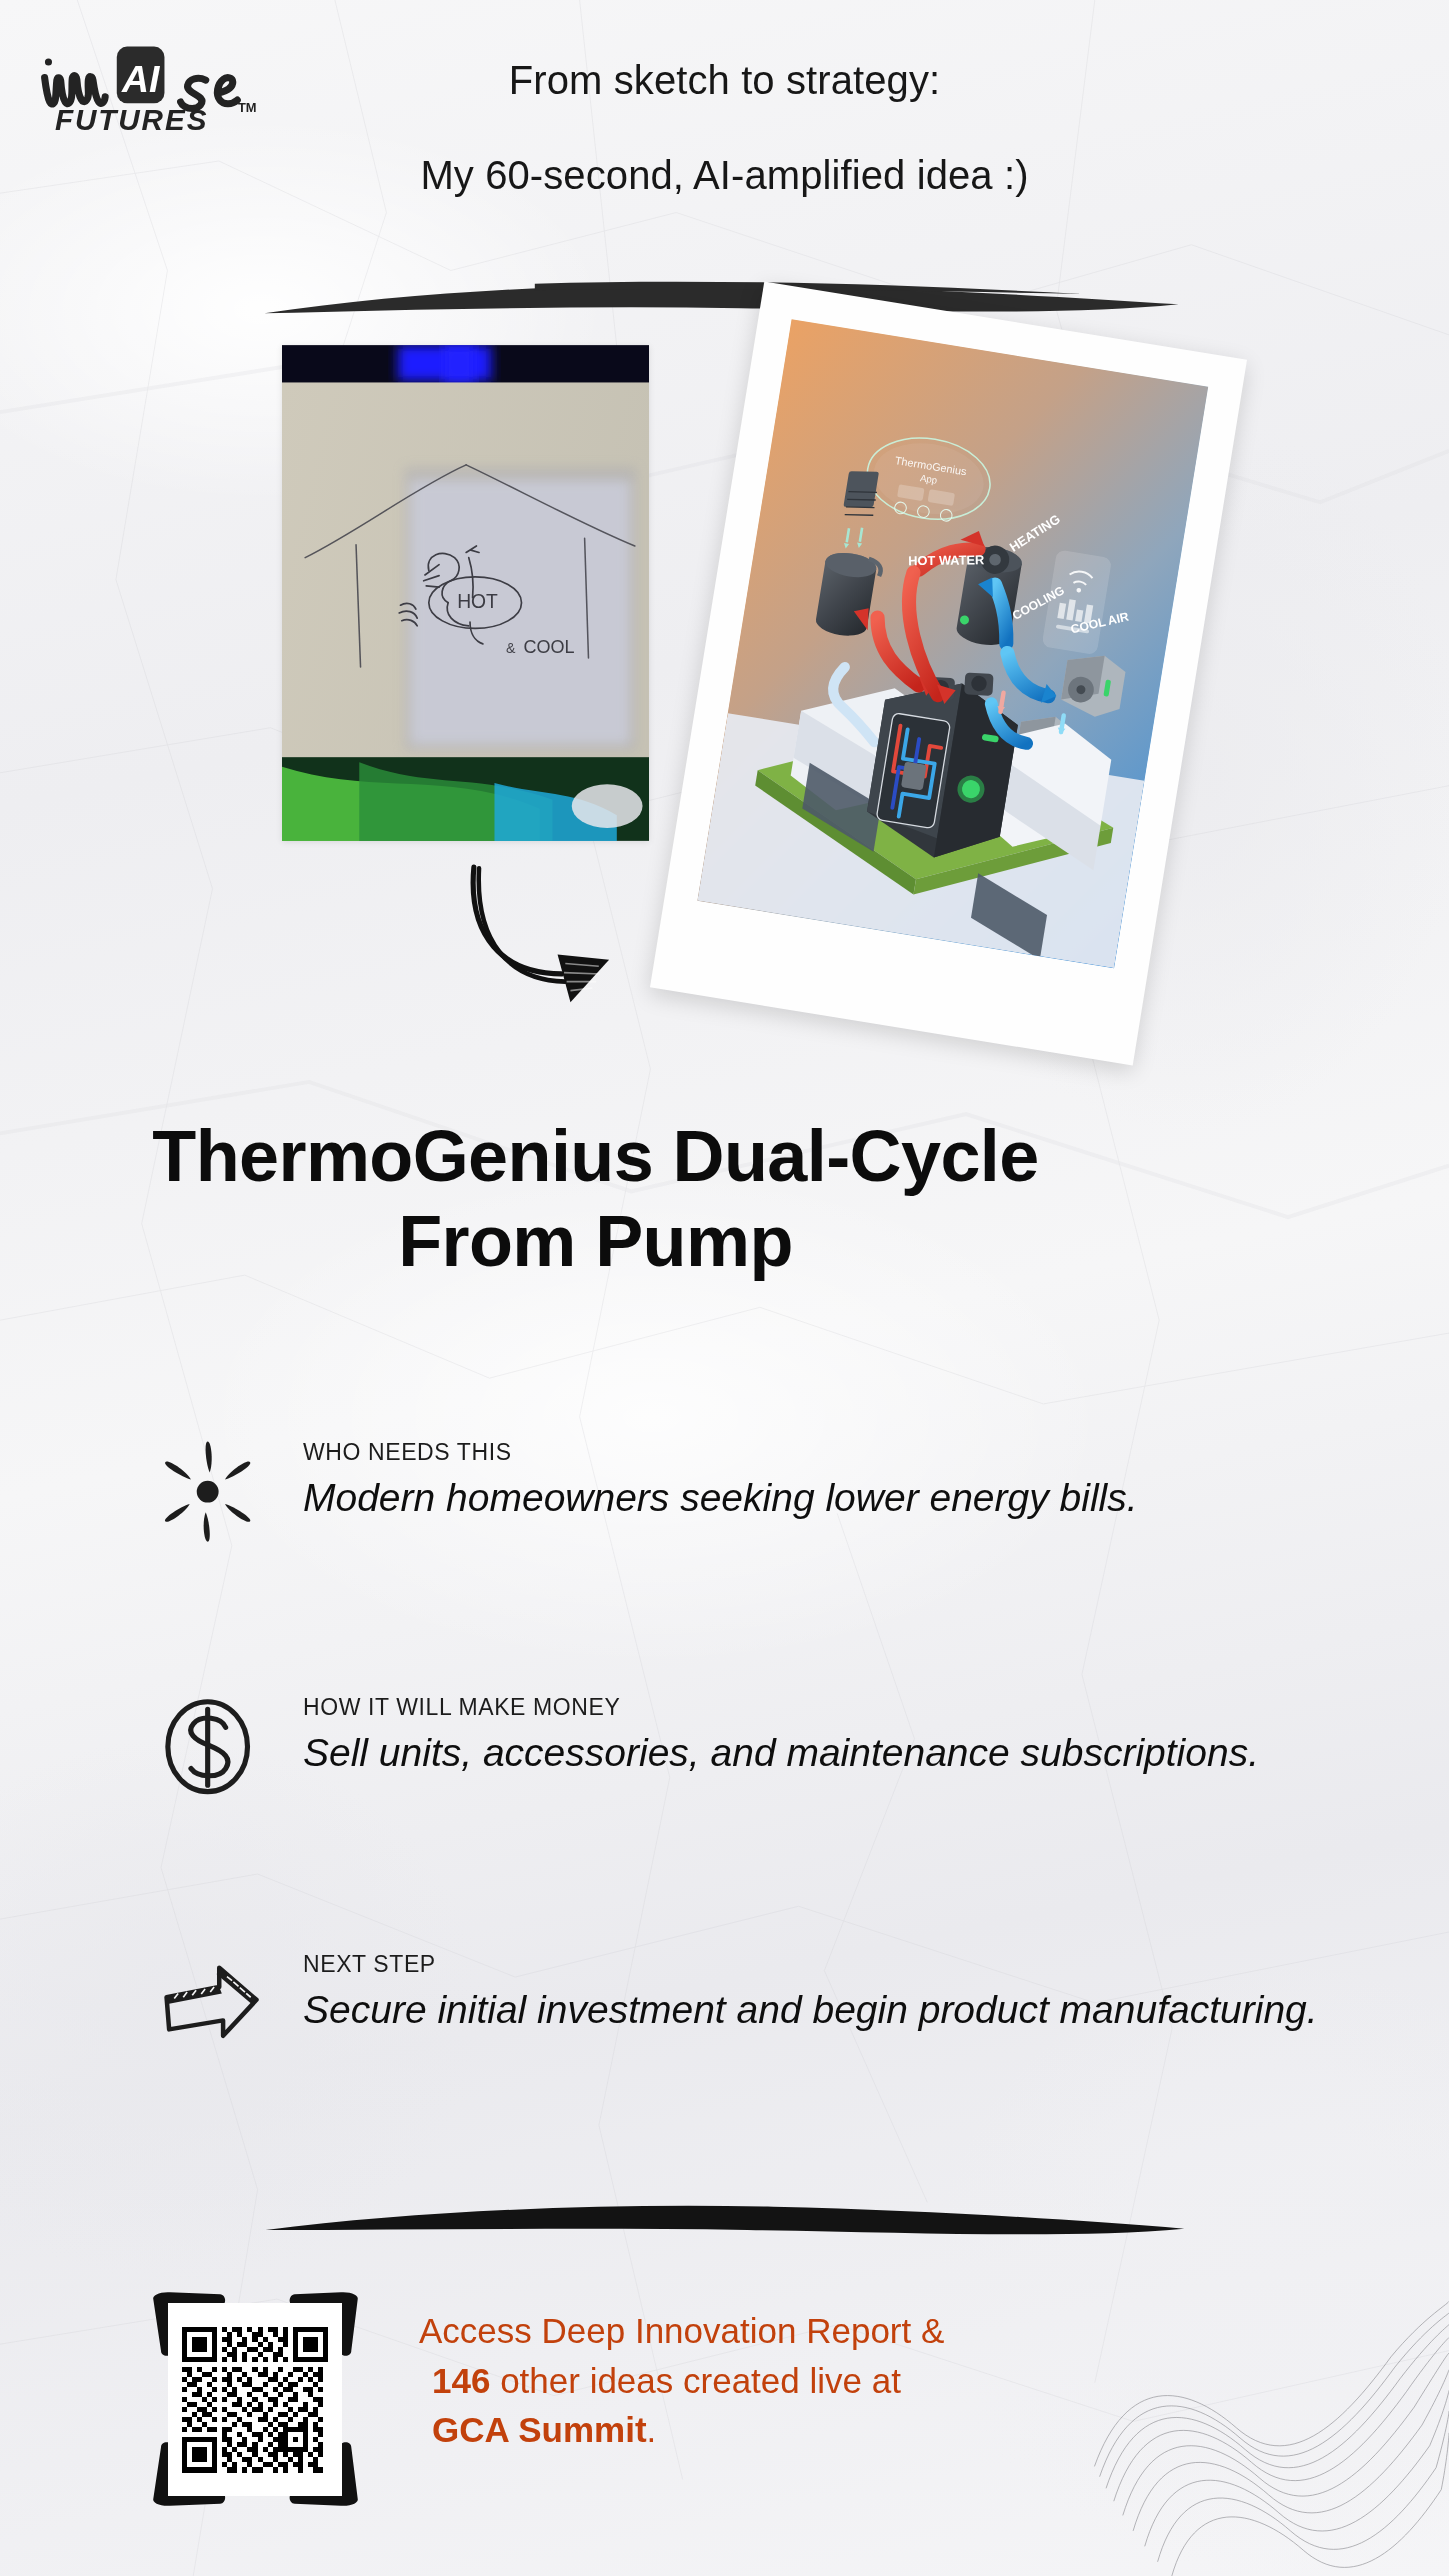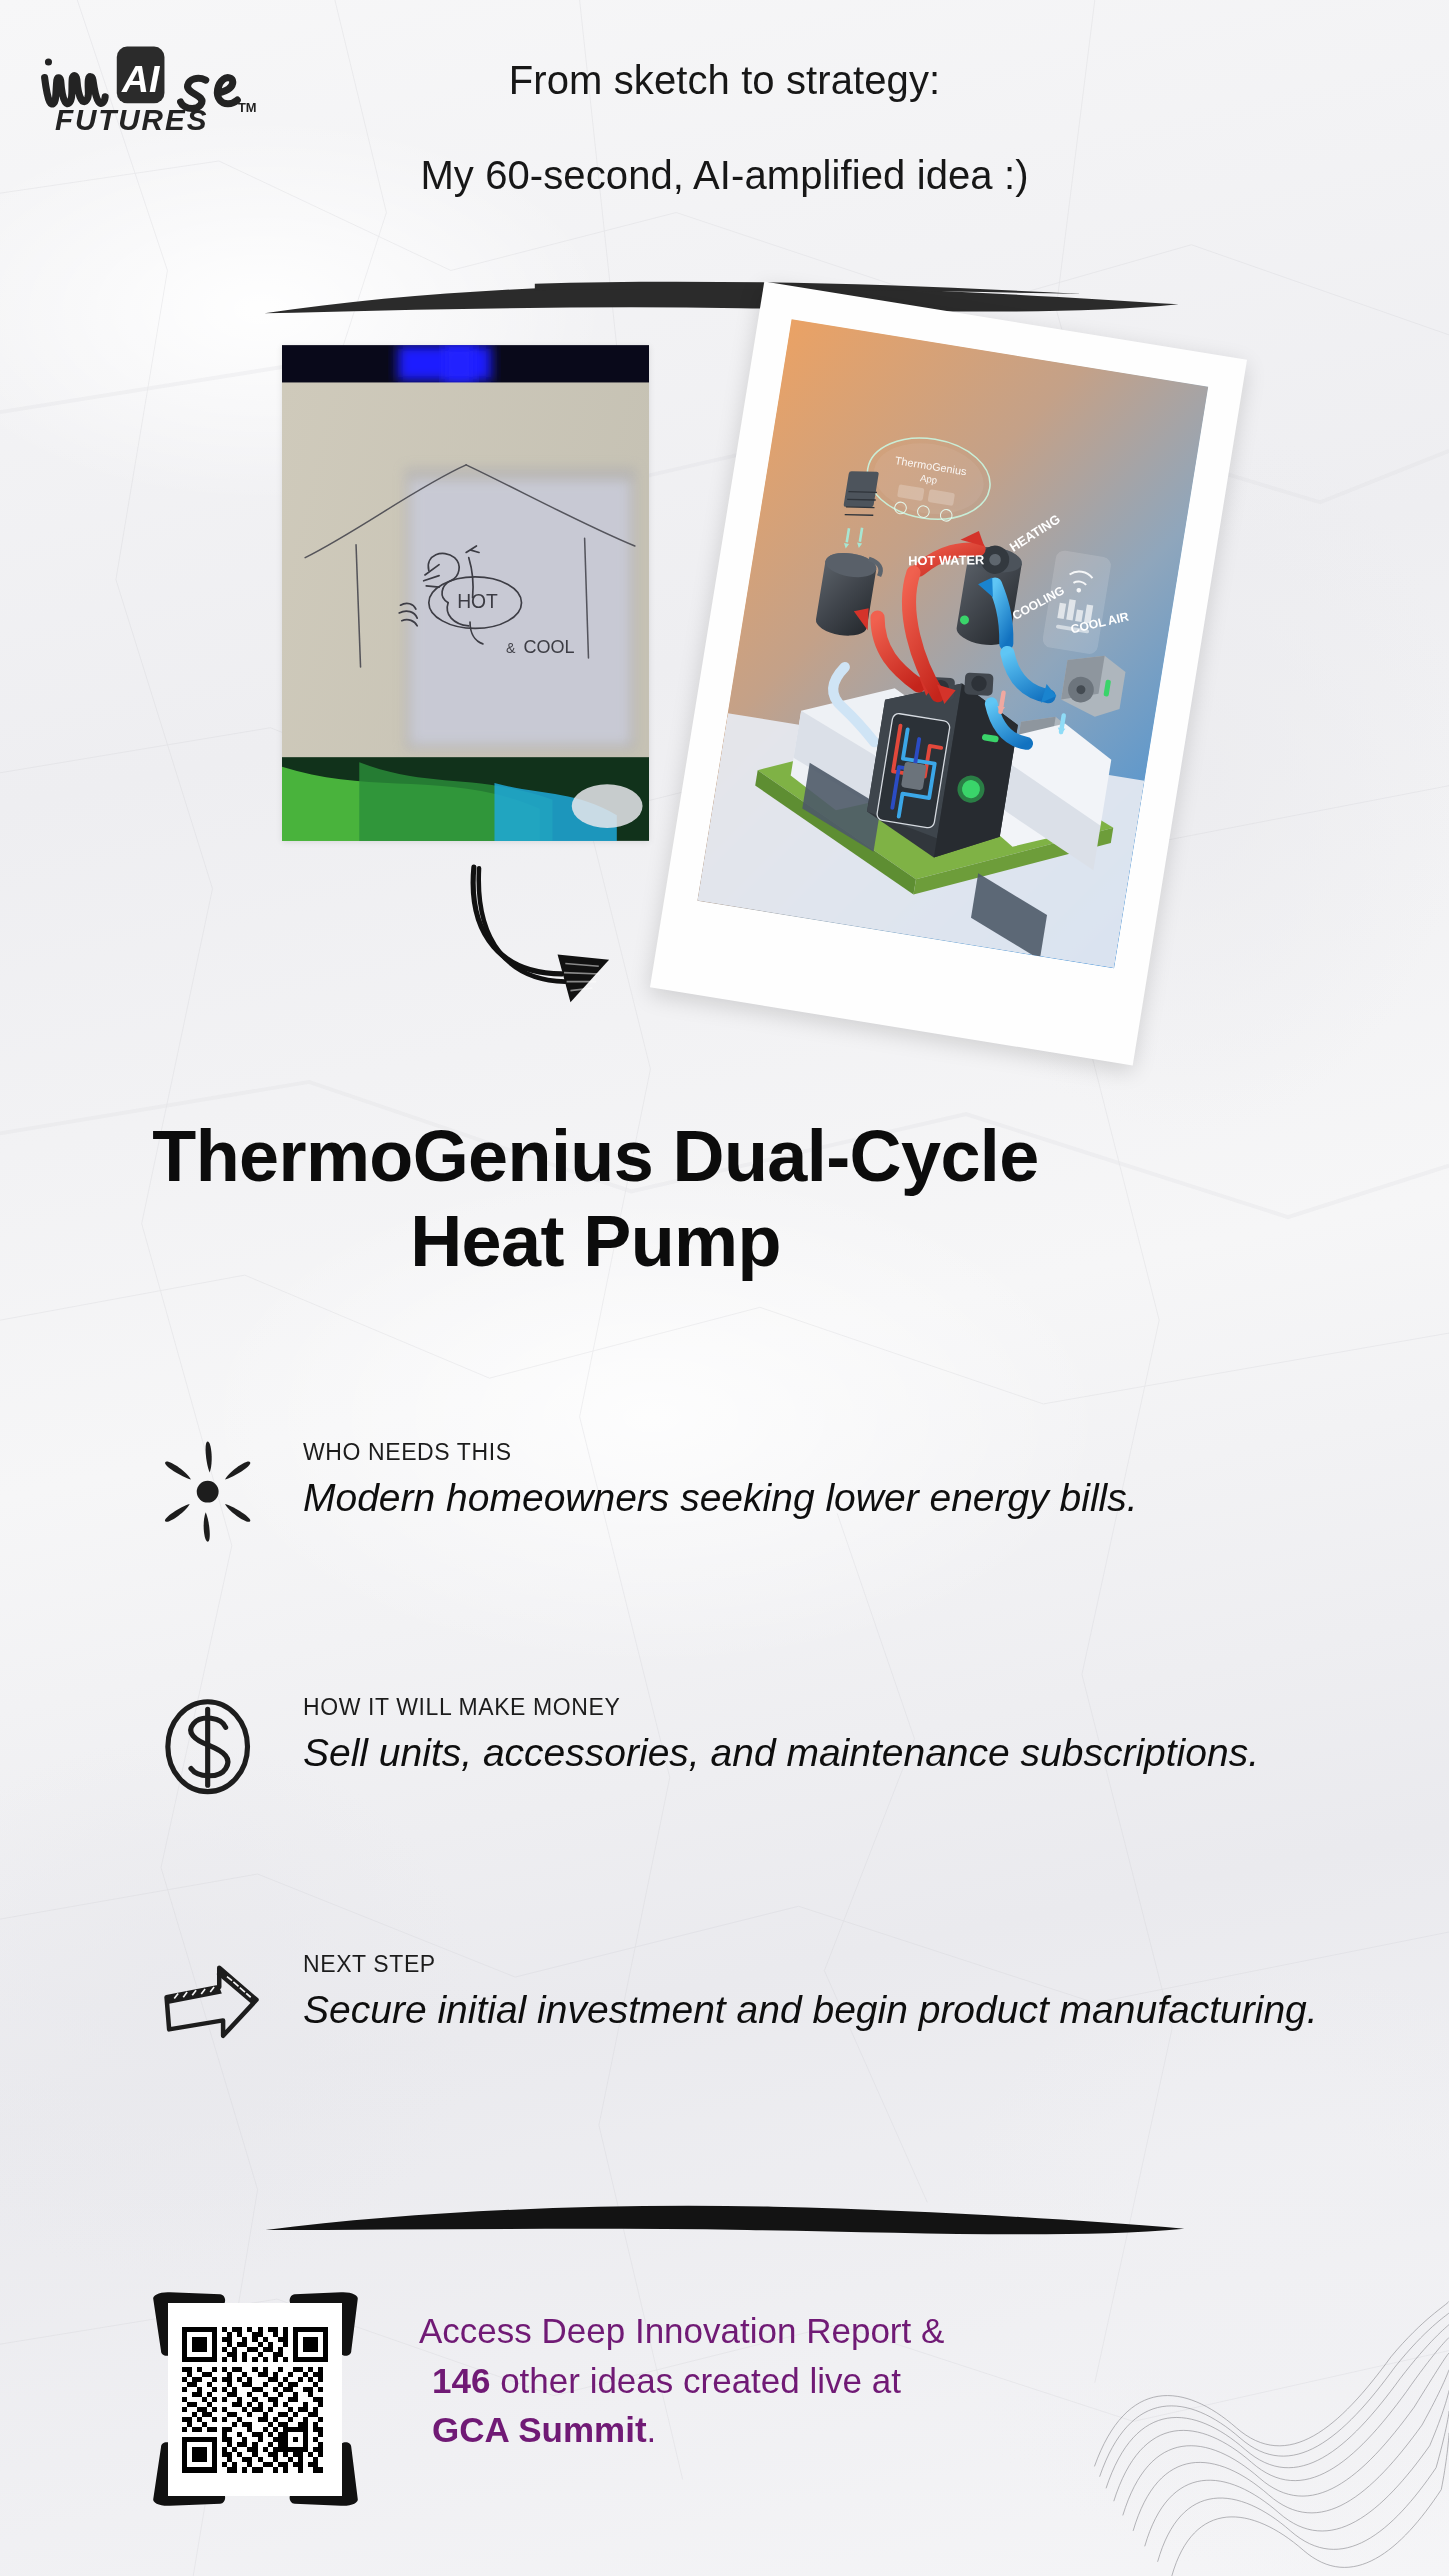--- a/index.html
+++ b/index.html
@@ -81,21 +81,21 @@
   }
 
   
   #qr-block{position:absolute;left:143px;top:2280px;width:225px;height:238px;}
   #qr-brackets{position:absolute;left:0;top:0;width:225px;height:238px;}
   #qr-white{position:absolute;left:24.5px;top:22.5px;width:174px;height:193px;background:#fff;}
   #qr-code{position:absolute;left:39px;top:37px;width:146px;height:165px;}
 
   #footer-text{
     position:absolute;left:419px;top:2306px;width:902px;
-    font-size:35px;line-height:1.42;color:#701a75;font-weight:400;
+    font-size:35px;line-height:1.42;color:#c2410c;font-weight:400;
   }
   #footer-text b{font-weight:700;margin-left:13px;}
 
   #wave-deco{position:absolute;right:0;bottom:0;width:361px;height:303px;opacity:.85;}
 </style>
 </head>
 <body>
 
 <div id="paper-bg"></div>
 <svg id="paper-creases" viewBox="0 0 2250 4000" preserveAspectRatio="none">
@@ -364,21 +364,21 @@
   <path d="M46 42 C 36 150, 92 208, 182 208" fill="none" stroke="#111" stroke-width="8" stroke-linecap="round"></path>
   <path d="M54 44 C 48 158, 100 218, 188 220" fill="none" stroke="#111" stroke-width="7" stroke-linecap="round"></path>
   <path d="M176 178 L 256 186 L 196 252 Z" fill="#111"></path>
   <g stroke="#fff" stroke-width="2.4" opacity=".5">
     <path d="M188 192 l52 4 M186 206 l56 2 M190 220 l46 0 M196 234 l34 -4"></path>
   </g>
 </svg>
 
 <div id="product-title">
   <div>ThermoGenius Dual-Cycle</div>
-  <div>Heat Pump</div>
+  <div>From Pump</div>
 </div>
 
 <div class="info-row" id="row0">
   <svg class="info-icon" viewBox="0 0 165 165">
     <circle cx="82" cy="82" r="17" fill="#1d1d1d"></circle>
     <g fill="#1d1d1d">
       <path d="M82 4 c6 0 9 34 3 48 c-6 -14 -9 -48 -3 -48 Z"></path>
       <path d="M82 160 c-6 0 -9 -32 -3 -46 c6 14 9 46 3 46 Z"></path>
       <path d="M16 36 c4 -5 33 14 40 27 c-14 -4 -44 -22 -40 -27 Z"></path>
       <path d="M148 128 c-4 5 -32 -14 -39 -27 c14 4 43 22 39 27 Z"></path>

